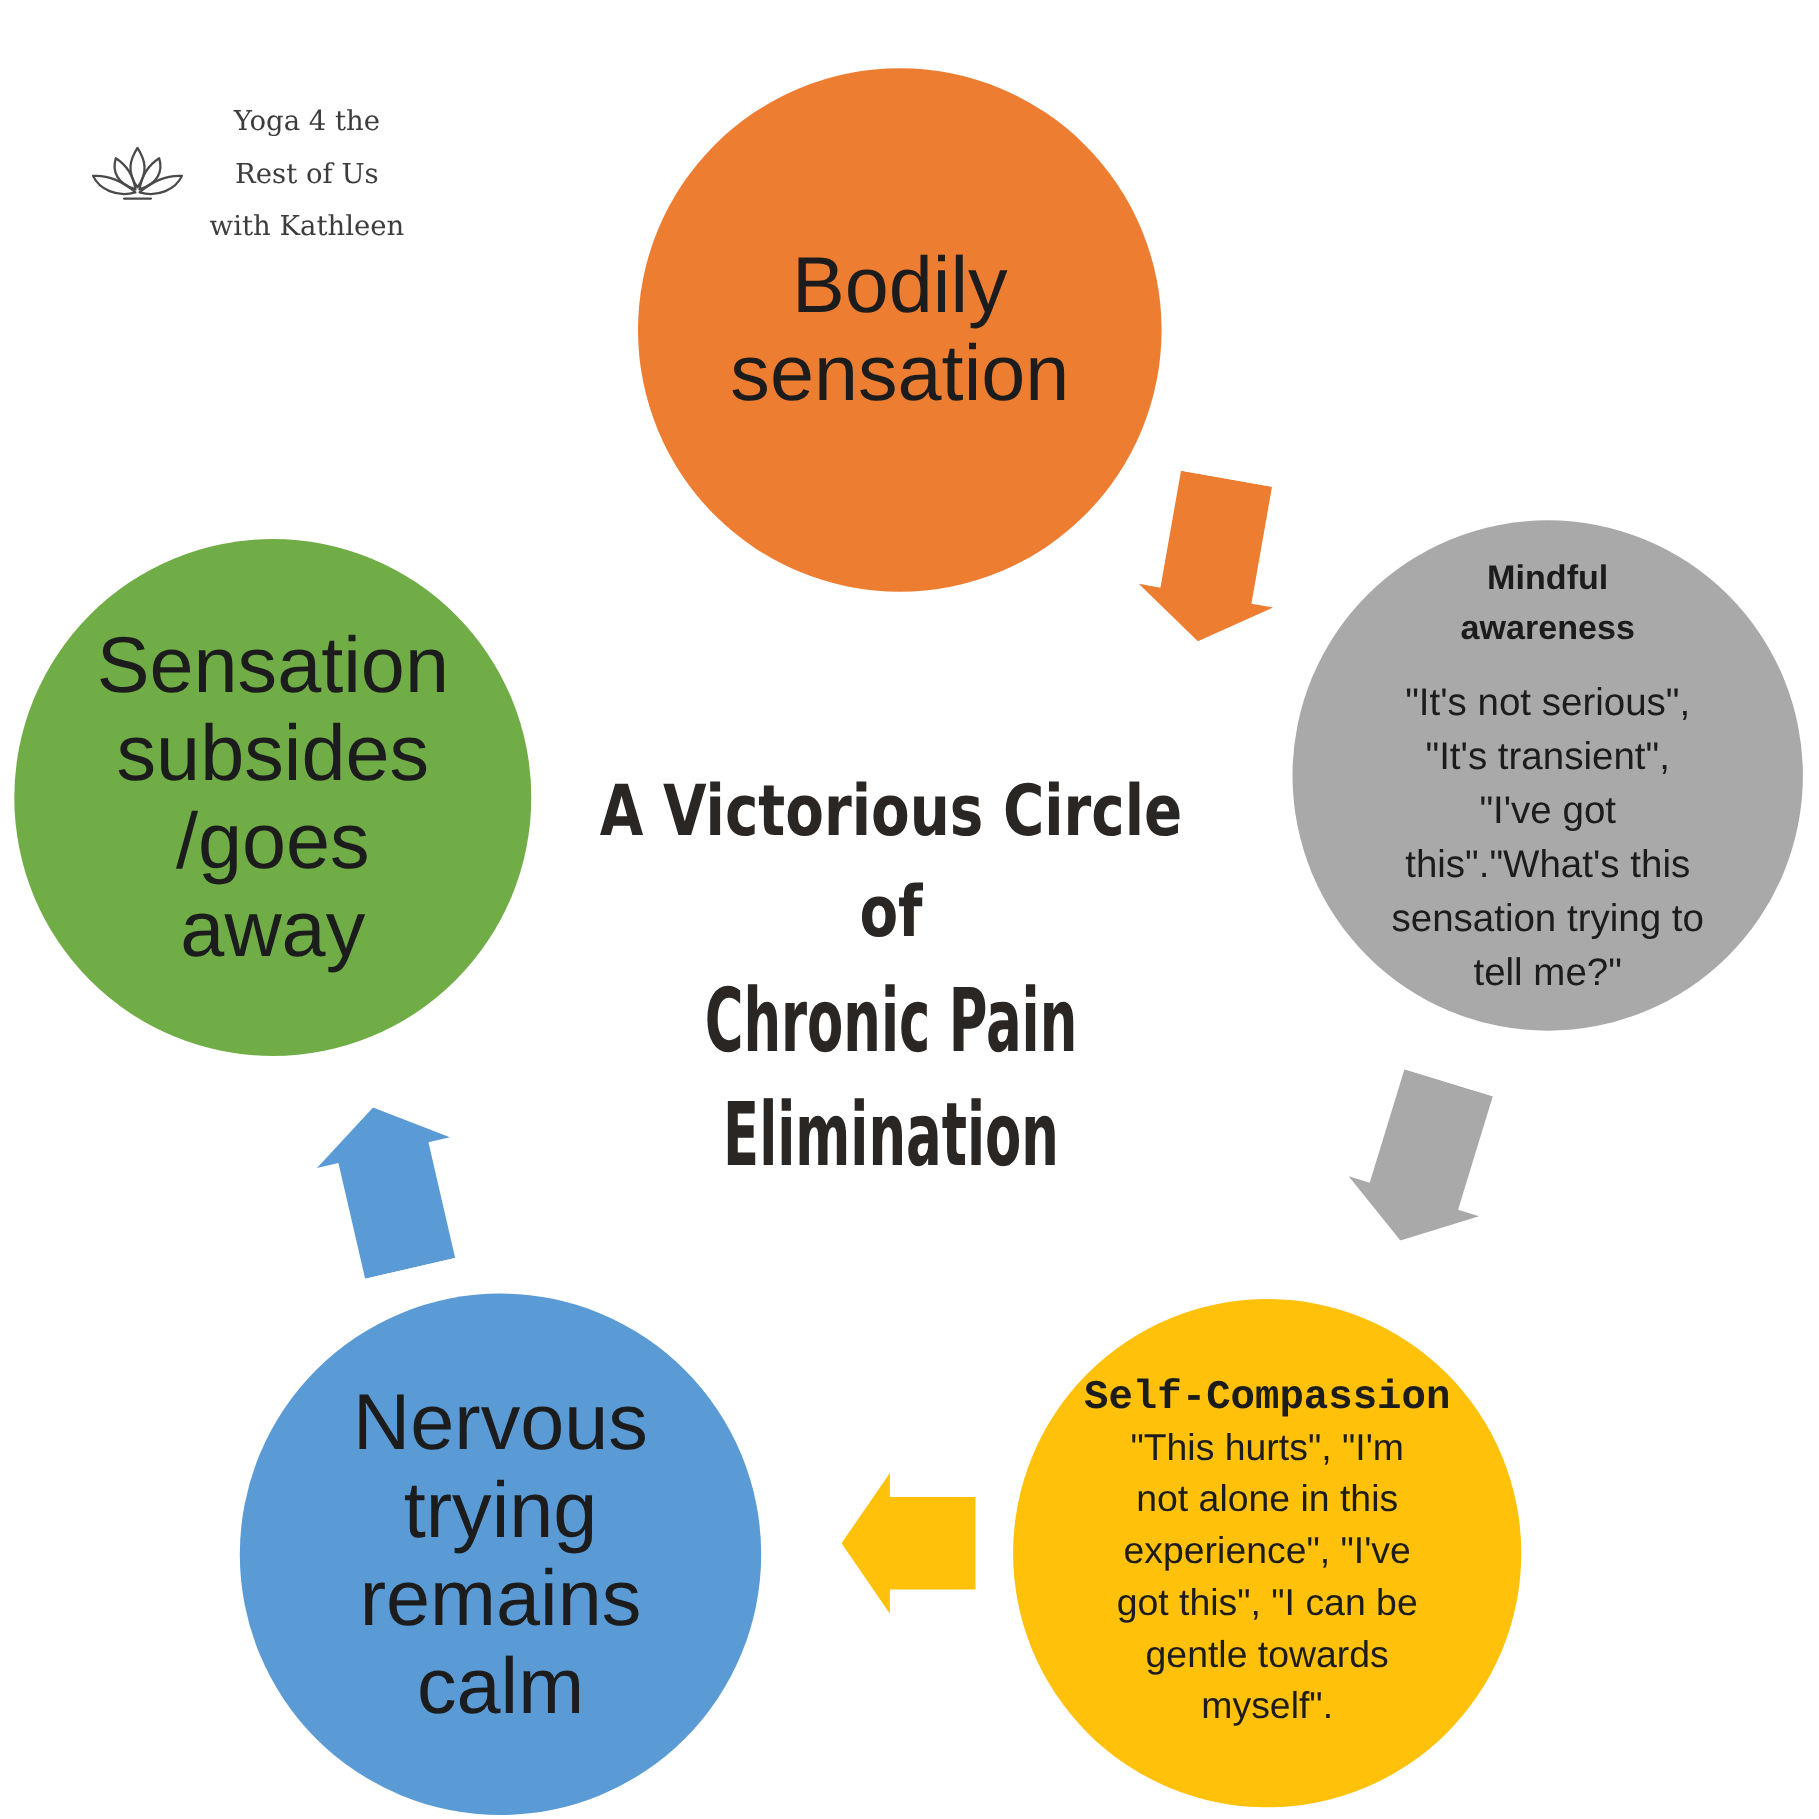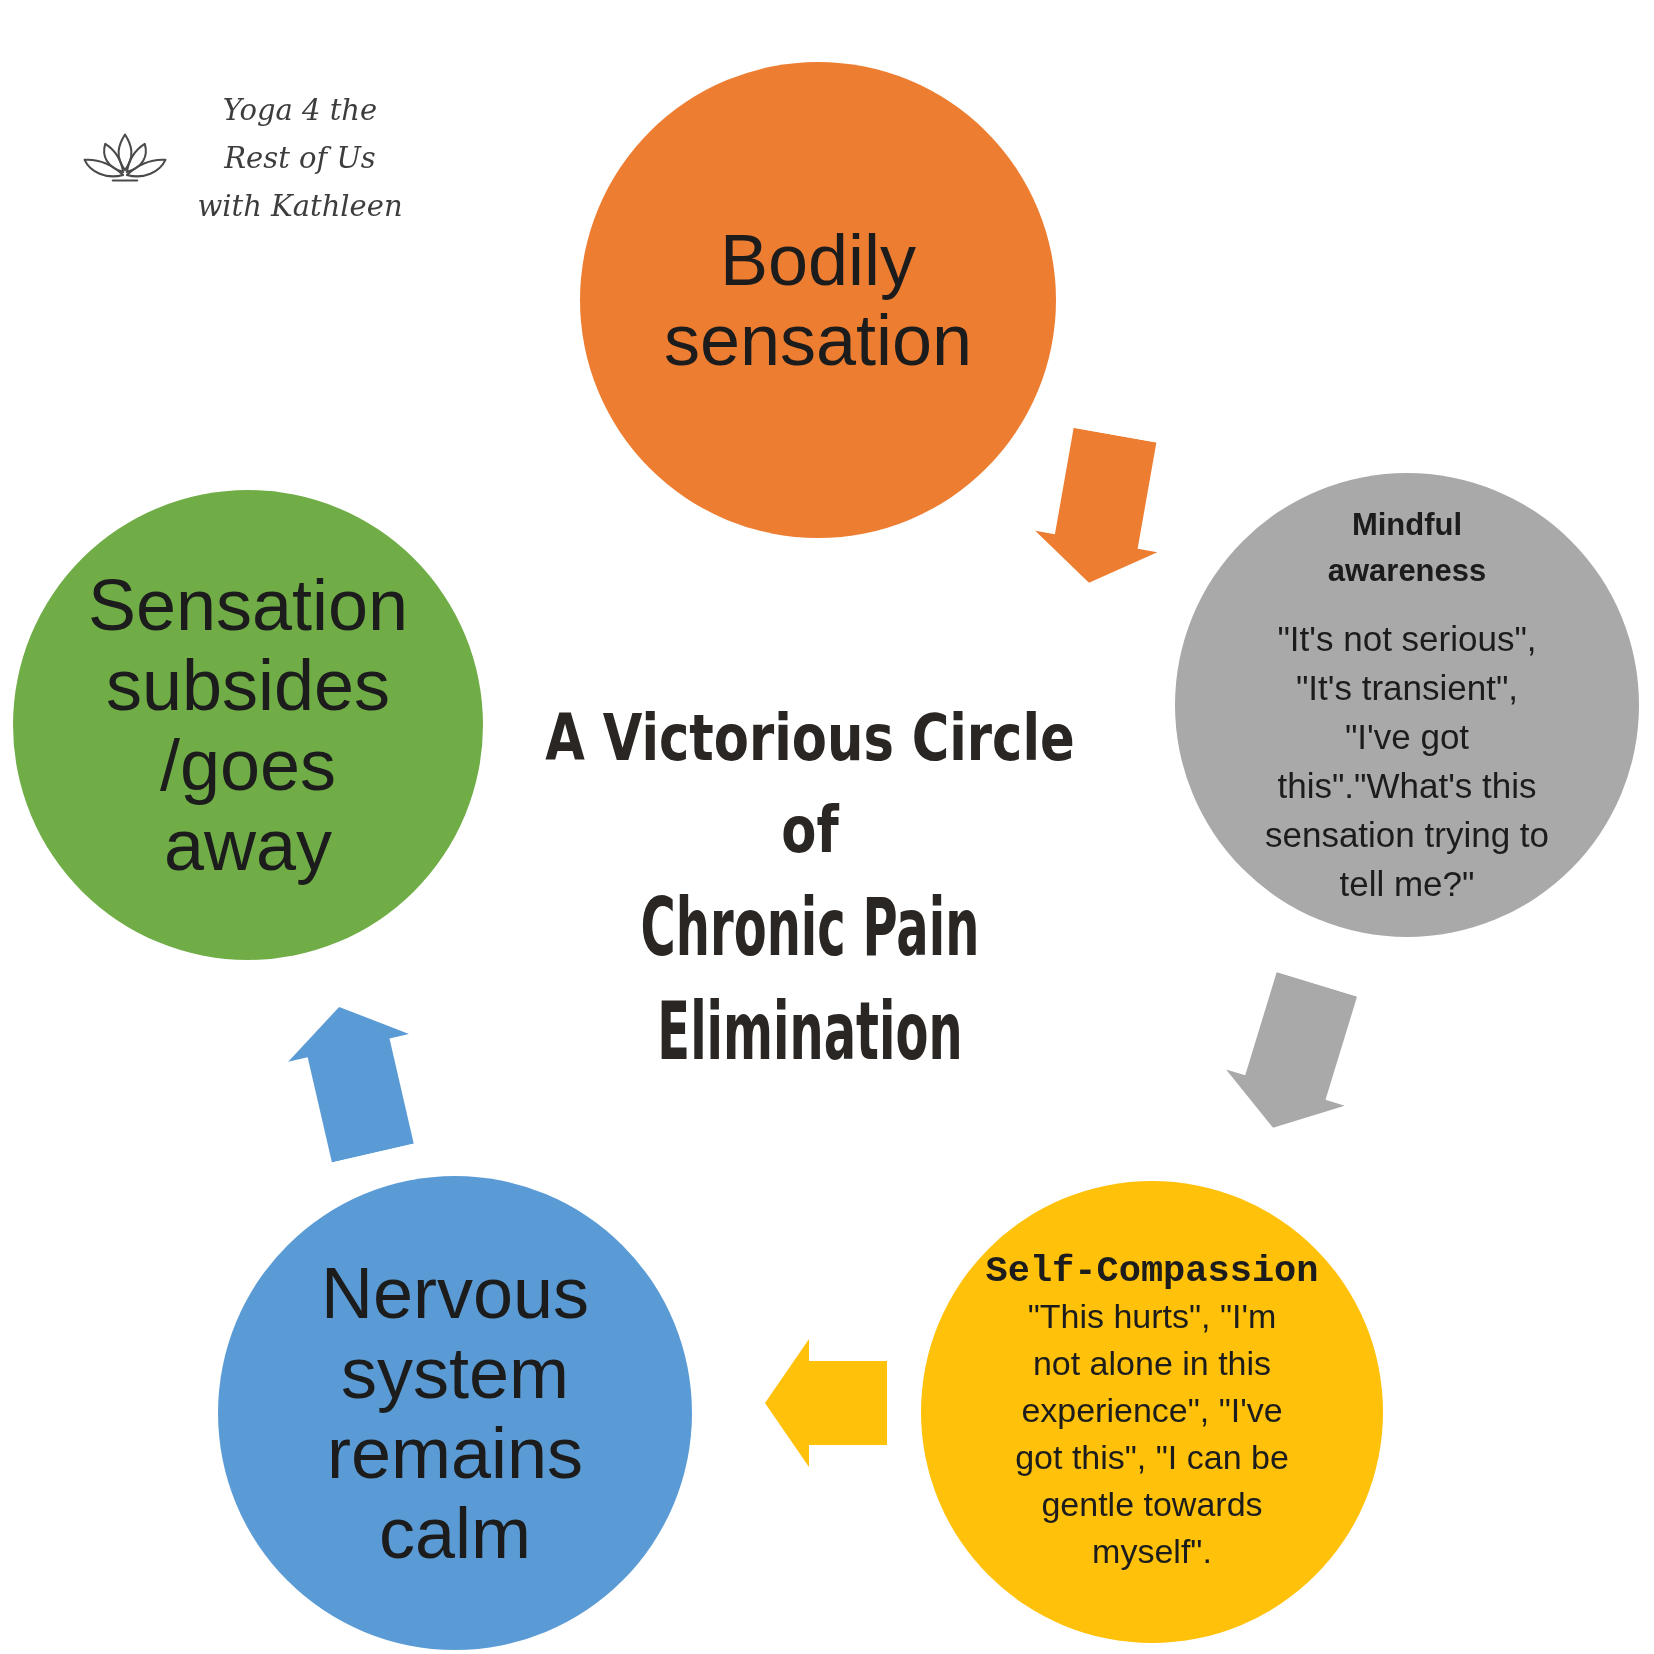--- a/index.html
+++ b/index.html
@@ -7,22 +7,22 @@
     width:1654px;height:1654px;position:relative;overflow:hidden;
     background:#ffffff;font-family:"Liberation Sans",sans-serif;
   }
   .canvas{position:absolute;inset:0;}
 
   
   .brand{position:absolute;left:78px;top:86px;width:300px;height:160px;}
   .brand .lotus{position:absolute;left:0px;top:42px;width:94px;height:60px;}
   .brand .lines{
     position:absolute;left:96px;top:0px;width:210px;
-    font-family:"DejaVu Serif",serif;font-style:italic;
-    font-size:29px;line-height:48px;text-align:center;white-space:pre-line;margin-left:21px;
+    font-family:"DejaVu Serif",serif;
+    font-size:25px;line-height:48px;text-align:center;white-space:pre-line;
   }
 
   
   .circle{
     position:absolute;border-radius:50%;
     display:flex;flex-direction:column;align-items:center;justify-content:center;
     text-align:center;color:#1c1c1c;
   }
   .label{white-space:pre-line;font-size:72px;line-height:80px;}
   .heading{white-space:pre-line;font-weight:bold;}
@@ -94,21 +94,21 @@
     <div class="bodytext">"This hurts", "I'm
 not alone in this
 experience", "I've
 got this", "I can be
 gentle towards
 myself".</div>
   </div>
 
   <div class="circle c-nervous" style="background: rgb(91, 155, 213);">
     <div class="label">Nervous
-system
+trying
 remains
 calm</div>
   </div>
 
   <div class="circle c-subsides" style="background: rgb(112, 173, 71);">
     <div class="label">Sensation
 subsides
 /goes
 away</div>
   </div>

